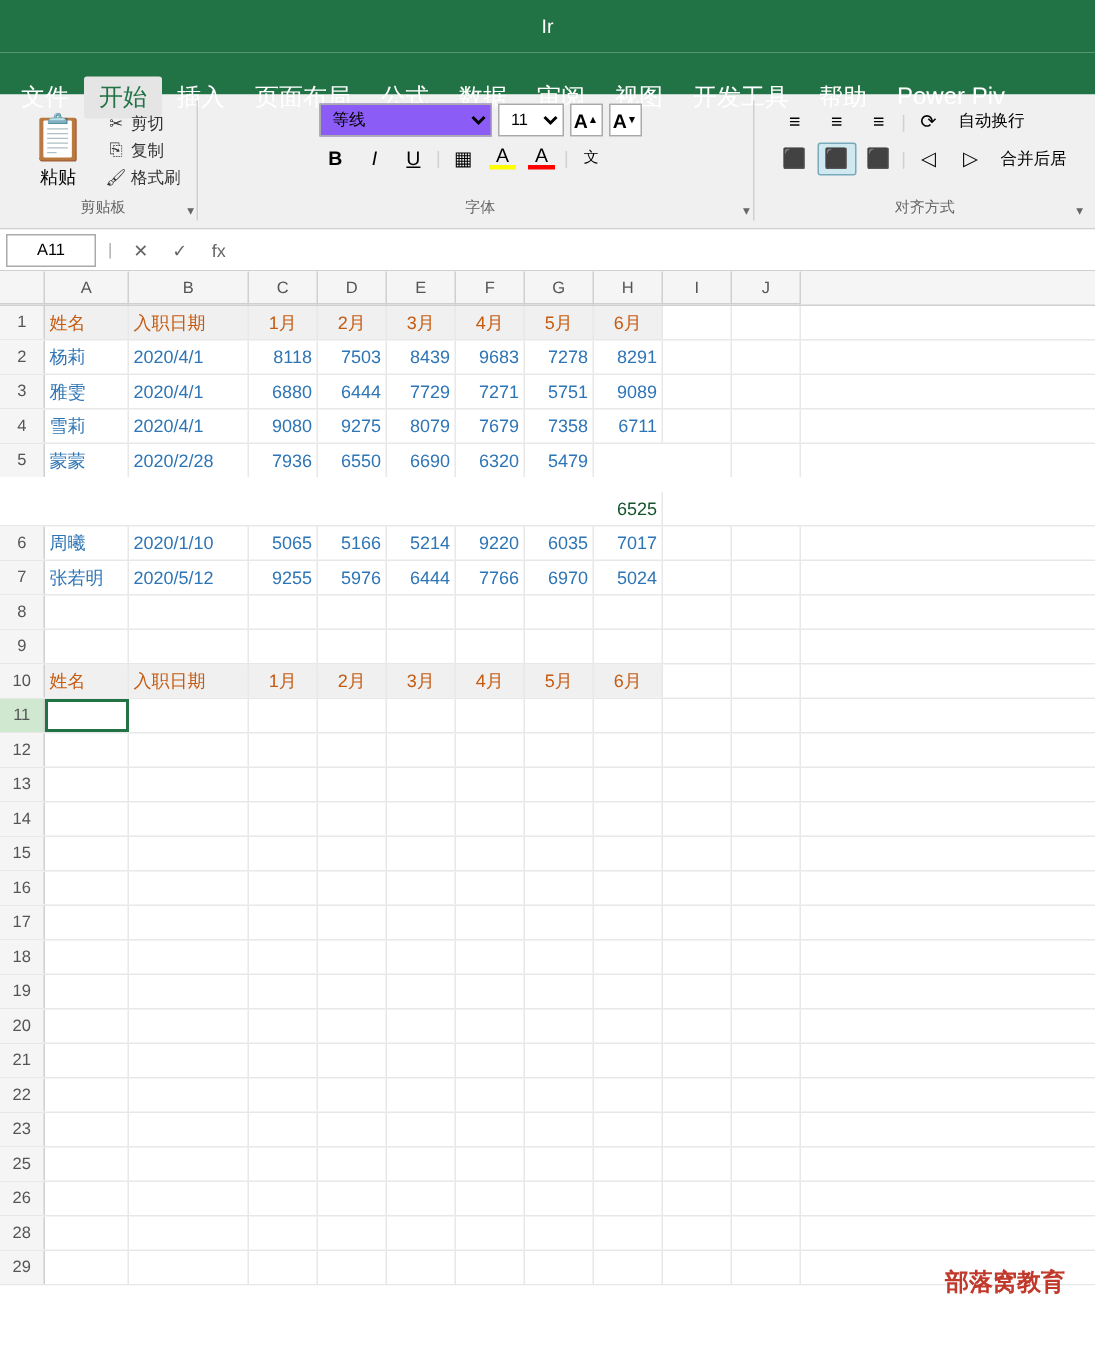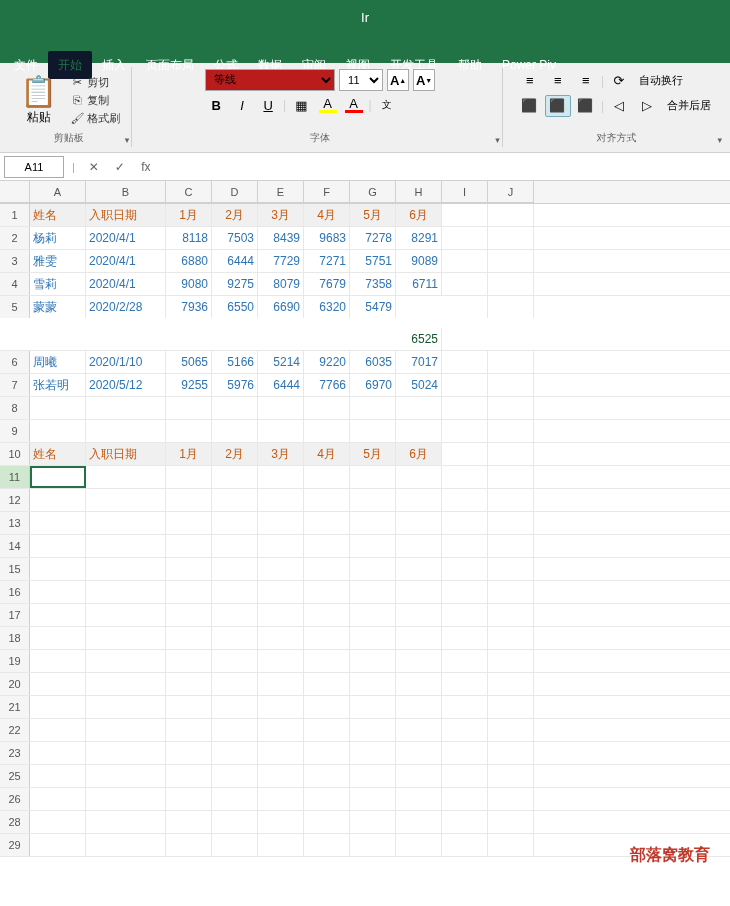--- a/index.html
+++ b/index.html
@@ -20,30 +20,30 @@
     .menu-bar {
       background: #217346;
       display: flex;
       height: 28px;
       align-items: center;
       padding: 0 4px;
     }
     .menu-item {
       color: #fff;
       padding: 2px 10px;
-      font-size: 12px;
+      font-size: 16px;
       cursor: pointer;
       height: 100%;
       display: flex;
       align-items: center;
       border-radius: 2px;
       margin-top: 32px;
     }
     .menu-item.active {
-      background: #0f172a;
+      background: #e5e5e5;
       color: #217346;
     }
 
     
     .ribbon {
       background: #f0f0f0;
       border-bottom: 1px solid #d0d0d0;
       padding: 4px 6px;
       display: flex;
       align-items: flex-start;
@@ -119,28 +119,27 @@
       gap: 3px;
       padding-bottom: 14px;
       flex: 1;
     }
     .font-row1, .font-row2 {
       display: flex;
       align-items: center;
       gap: 4px;
     }
     .font-select {
-      background: #b91c1c;
+      background: #8b5cf6;
       border: 1px solid #aaa;
       height: 22px;
       font-size: 11px;
       padding: 0 4px;
-      width: 130px;
-      cursor: pointer;
-      font-family: Liberation Mono, monospace;
+      width: 115px;
+      cursor: pointer;
     }
     .font-size-select {
       background: #fff;
       border: 1px solid #aaa;
       height: 22px;
       font-size: 11px;
       padding: 0 4px;
       width: 44px;
       cursor: pointer;
     }

